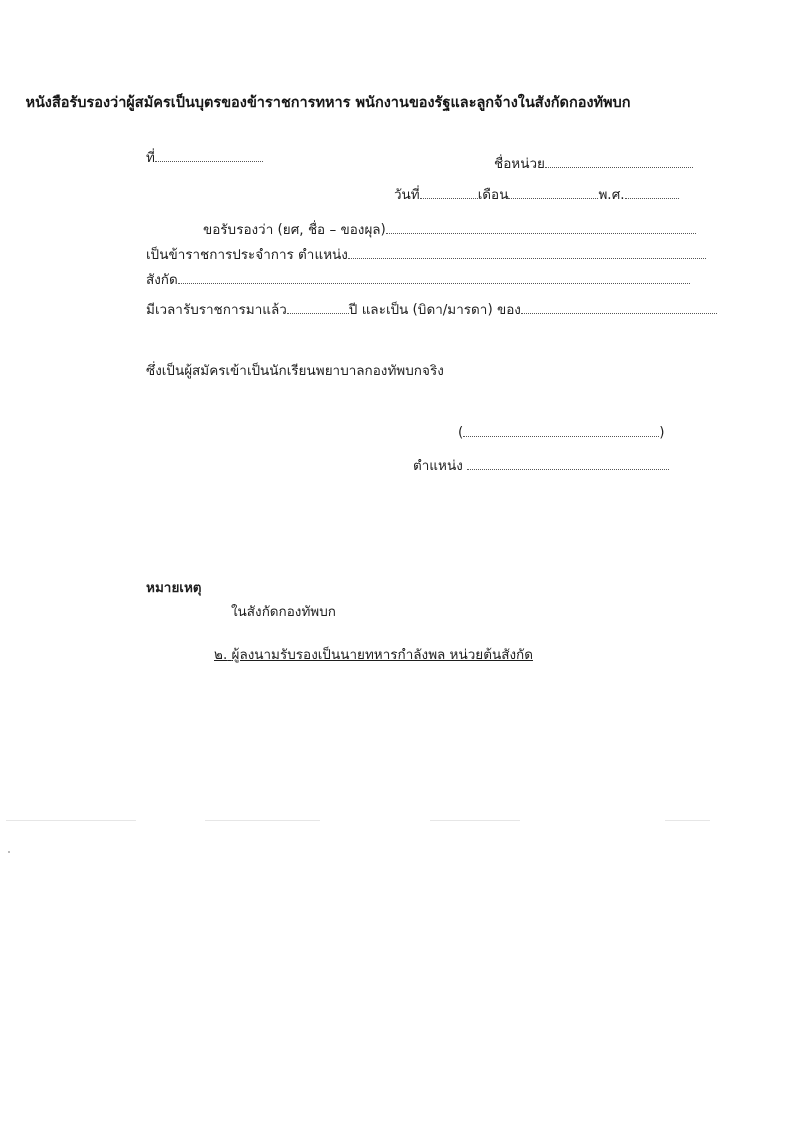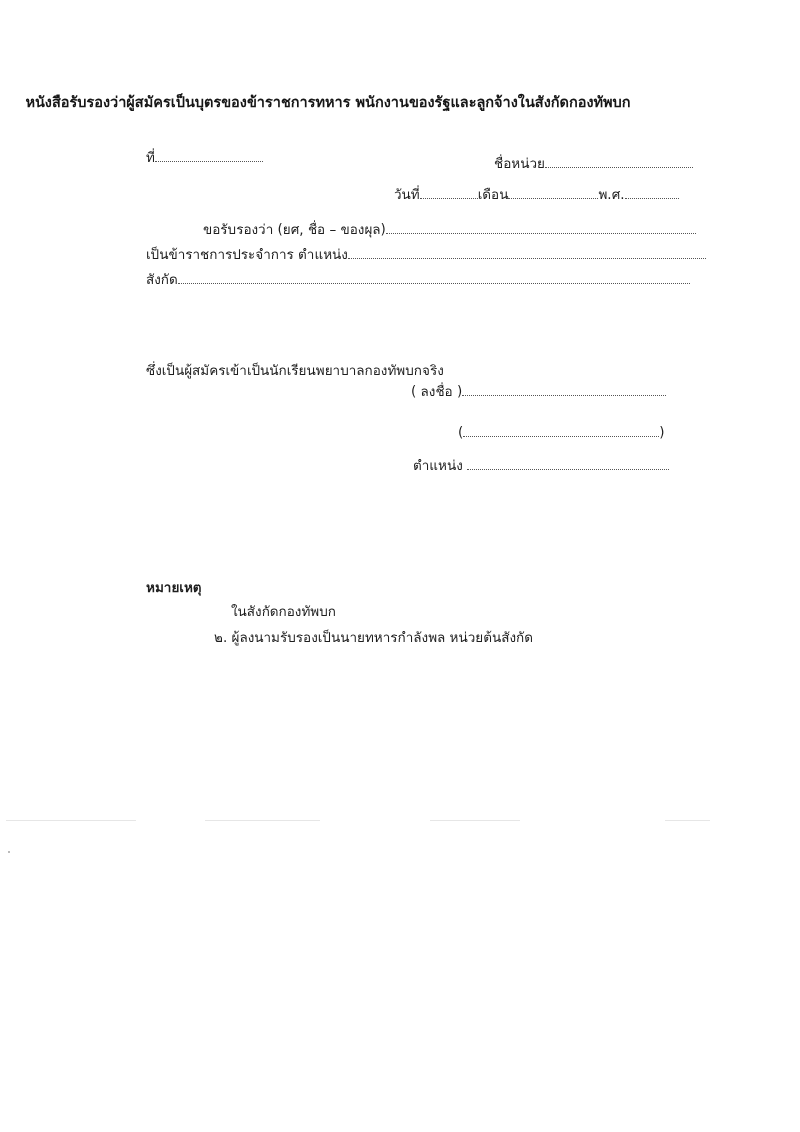--- a/index.html
+++ b/index.html
@@ -83,42 +83,42 @@
   </div>
 
   <div class="line" style="left:146px; top:245px;">
     <span>เป็นข้าราชการประจำการ ตำแหน่ง</span><span class="dots" style="width:358px;"></span>
   </div>
 
   <div class="line" style="left:146px; top:270px;">
     <span>สังกัด</span><span class="dots" style="width:512px;"></span>
   </div>
 
+  <div class="line" style="left:146px; top:300px;">
+    <span>มีเวลารับราชการมาแล้ว</span><span class="dots" style="width:62px;"></span><span>ปี และเป็น (บิดา/มารดา) ของ</span><span class="dots" style="width:196px;"></span>
+  </div>
 
   <div class="line" style="left:146px; top:325px;margin-top:36px;">ซึ่งเป็นผู้สมัครเข้าเป็นนักเรียนพยาบาลกองทัพบกจริง</div>
 
-  <div class="line" style="left:411px; top:382px;">
-    <span>( ลงชื่อ )</span><span class="dots" style="width:204px;"></span>
-  </div>
 
   <div class="line" style="left:458px; top:423px;">
     <span>(</span><span class="dots" style="width:196px;"></span><span>)</span>
   </div>
 
   <div class="line" style="left:413px; top:456px;">
     <span>ตำแหน่ง</span>&nbsp;<span class="dots" style="width:202px;"></span>
   </div>
 
   <div class="line" style="left:146px; top:578px;">
     <span class="note-label">หมายเหตุ</span>
   </div>
 
   <div class="line" style="left:231px; top:602px;">ในสังกัดกองทัพบก</div>
 
-  <div class="line" style="left:214px; top:628px;">
+  <div class="line" style="left:214px; top:645px;text-decoration:underline;">
     <span>๒.</span>
     <span>ผู้ลงนามรับรองเป็นนายทหารกำลังพล หน่วยต้นสังกัด</span>
   </div>
 
   <div class="scan-mark" style="left:6px; top:820px; width:130px;"></div>
   <div class="scan-mark" style="left:205px; top:820px; width:110px;"></div>
   <div class="scan-mark" style="left:250px; top:820px; width:70px;"></div>
   <div class="scan-mark" style="left:430px; top:820px; width:90px;"></div>
   <div class="scan-mark" style="left:665px; top:820px; width:45px;"></div>
   <div class="scan-dot" style="left:8px; top:851px;"></div>

